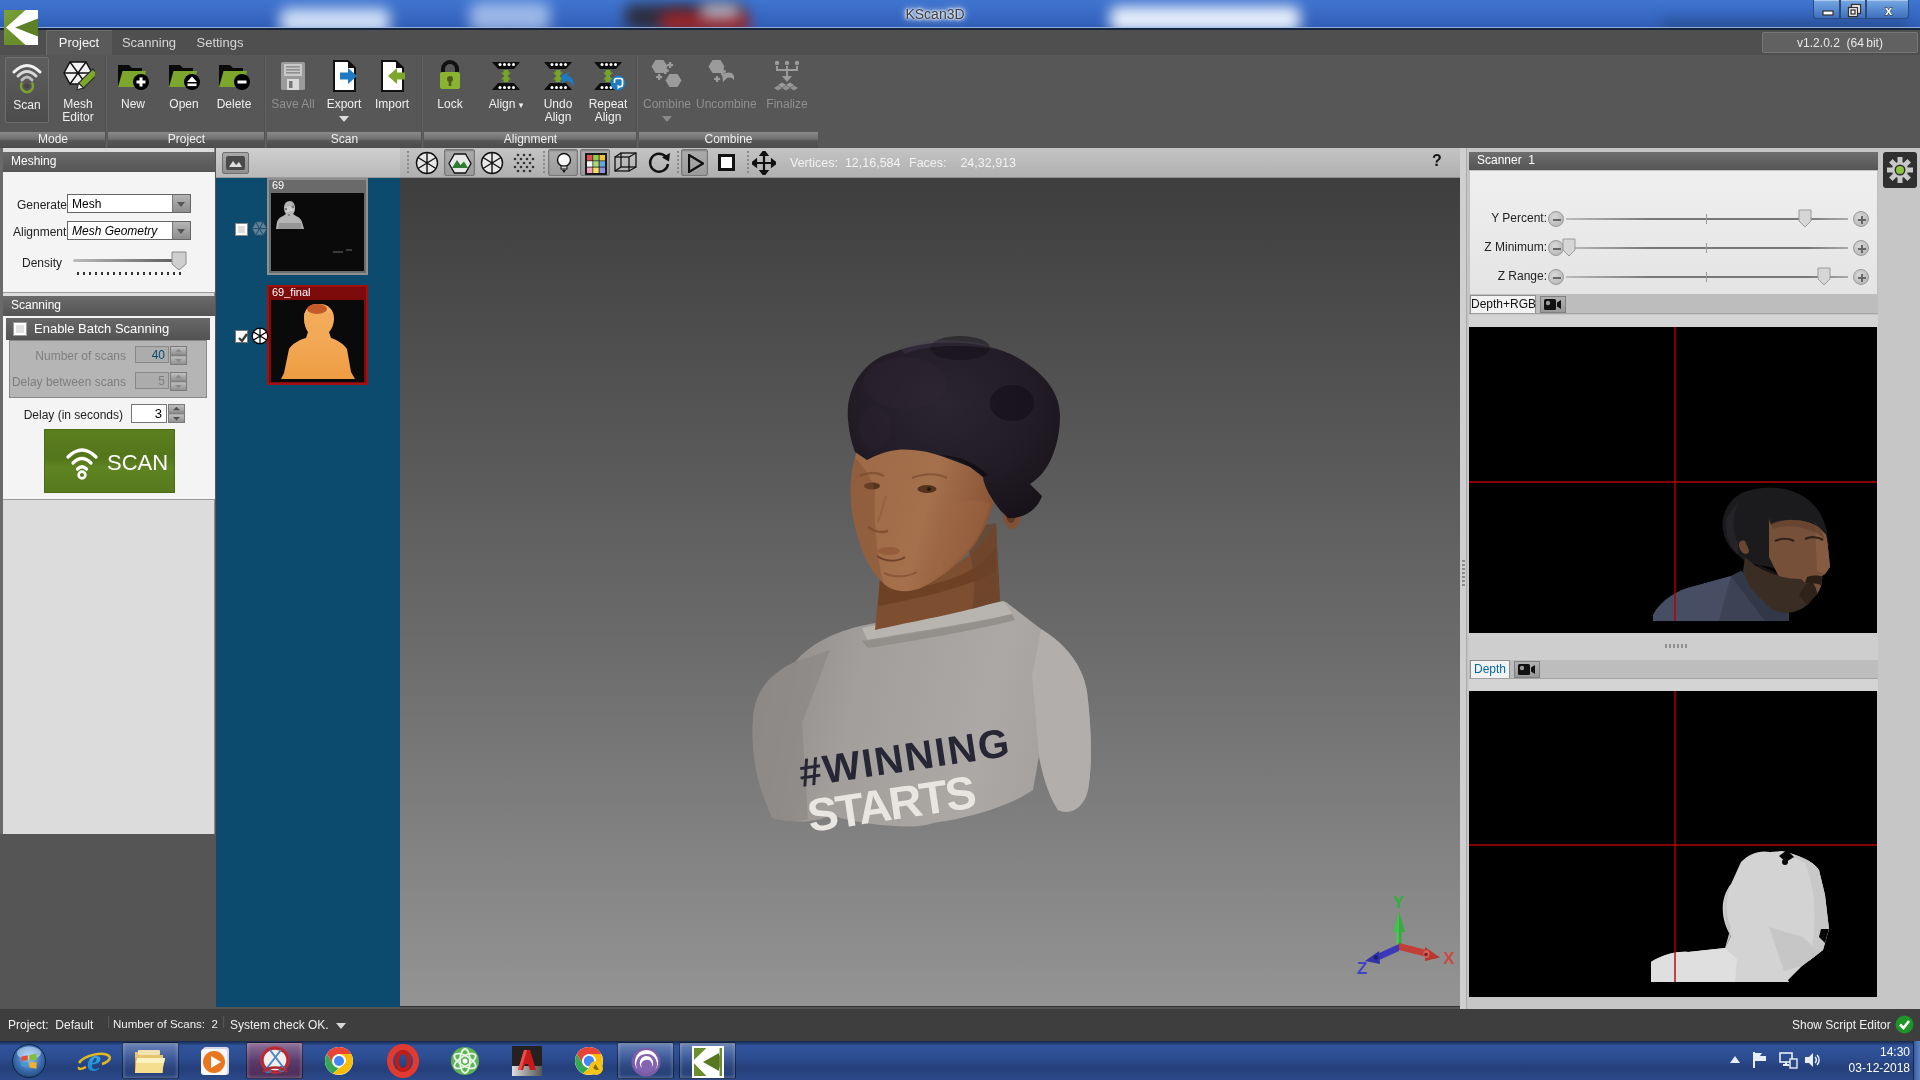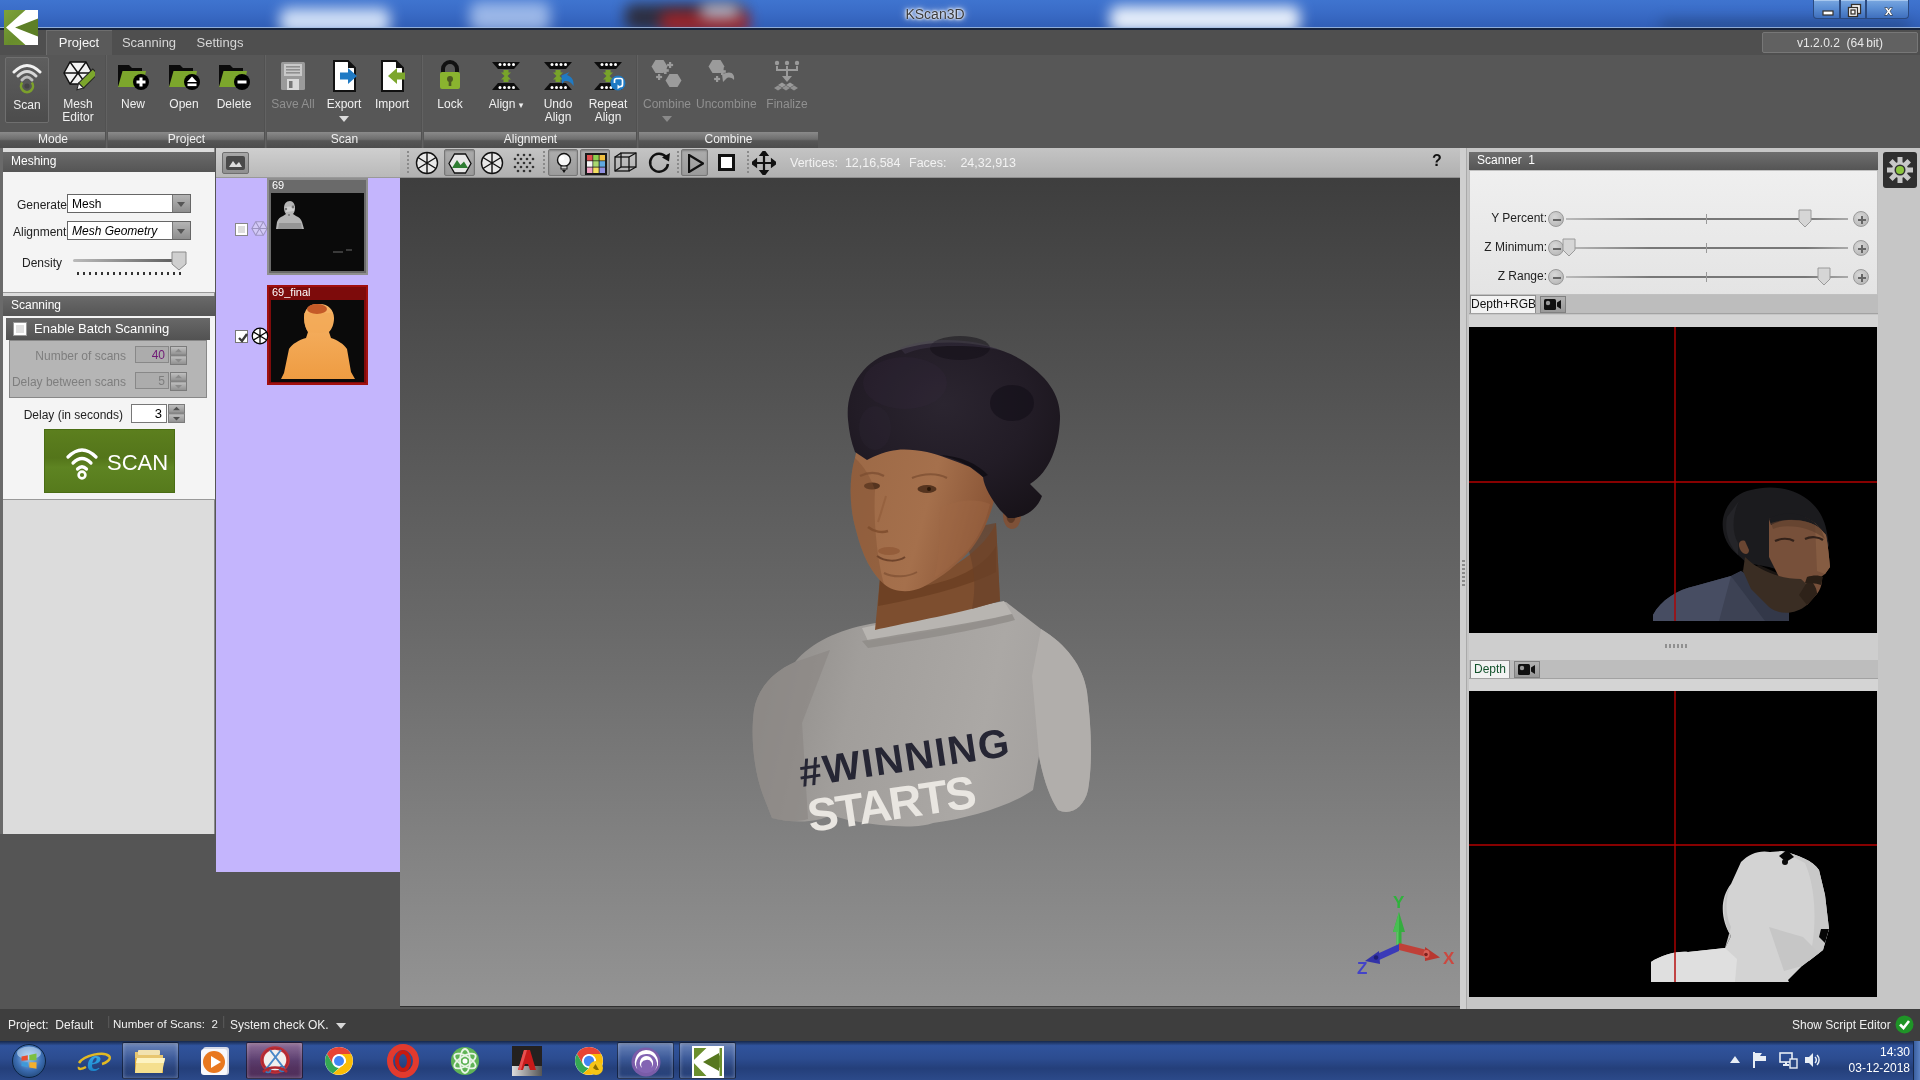--- a/index.html
+++ b/index.html
@@ -34,21 +34,21 @@
 .lphead { position:absolute; left:2px; width:209px; height:20px; background:linear-gradient(180deg,#6a6a6a,#555); color:#fff; font-size:12px; line-height:19px; padding-left:8px; }
 .lpwhite { position:absolute; left:2px; width:209px; background:#f4f4f4; }
 .formlbl { position:absolute; font-size:12px; color:#222; }
 .cmbbox { position:absolute; height:19px; background:#fff; border:1px solid #666; }
 .cmbbox span { position:absolute; left:4px; top:2px; font-size:12px; color:#000; }
 .cmbbox::after { content:""; position:absolute; right:0; top:0; width:17px; height:17px; background:linear-gradient(180deg,#b4b4b4,#8e8e8e); border-left:1px solid #777; }
 .cmbbox::before { content:""; position:absolute; right:5px; top:7px; width:0; height:0; border:4px solid transparent; border-top:5px solid #555; z-index:2; }
 
 
 #thumbbar { left:216px; top:148px; width:184px; height:30px; background:linear-gradient(180deg,#cfcfcf,#b9b9b9); border-bottom:1px solid #999; }
-#thumbcol { left:216px; top:178px; width:184px; height:694px; background:#c4b5fd; }
+#thumbcol { left:216px; top:178px; width:184px; height:829px; background:#0c4a6e; }
 
 
 #vptoolbar { left:400px; top:148px; width:1060px; height:30px; background:linear-gradient(180deg,#c4c4c4,#b0b0b0); border-bottom:1px solid #8f8f8f; }
 .vsep { position:absolute; top:3px; width:2px; height:24px; background-image:repeating-linear-gradient(180deg,#8a8a8a 0 2px,transparent 2px 4px); }
 .vpbtn.sel { position:absolute; background:linear-gradient(180deg,#adadad,#9b9b9b); border:1px solid #777; border-radius:2px; box-shadow:inset 0 1px 2px rgba(0,0,0,0.25); }
 .vpbtn { position:absolute; }
 #viewport { left:400px; top:178px; width:1060px; height:829px; background:linear-gradient(180deg,#3e3e3e 0%,#6a6a6a 55%,#949494 100%); border-bottom:1px solid #2f2f2f; }
 
 
 #rightpanel { left:1460px; top:148px; width:460px; height:861px; background:#c6c6c6; }
@@ -385,21 +385,21 @@
     <div style="position:absolute;left:74px;top:100px;width:108px;height:3px;background-image:repeating-linear-gradient(90deg,#333 0 2px,transparent 2px 6px);"></div>
   </div>
   <div class="lphead" style="left:0;top:148px;width:212px;">Scanning</div>
   <div class="lpwhite" style="left:0;top:168px;width:212px;height:184px;border-bottom:1px solid #999;">
     <div style="position:absolute;left:3px;top:2px;width:204px;height:22px;background:linear-gradient(180deg,#686868,#525252);">
       <div style="position:absolute;left:7px;top:4px;width:14px;height:14px;background:#fff;border:1px solid #999;box-shadow:inset 0 0 0 2px #fff, inset 0 0 0 7px #e0e0e0;"></div>
       <div style="position:absolute;left:28px;top:3px;color:#fff;font-size:13px;">Enable Batch Scanning</div>
     </div>
     <div style="position:absolute;left:6px;top:24px;width:198px;height:58px;background:#b5b5b5;border:1px solid #888;padding-left:12px;">
       <div class="formlbl" style="left:0;top:8px;width:116px;text-align:right;color:#7e7e7e;">Number of scans</div>
-      <div style="position:absolute;left:125px;top:5px;width:34px;height:17px;background:#acacac;border:1px solid #888;font-size:12px;color:#701a75;text-align:right;padding-right:3px;line-height:16px;">40</div>
+      <div style="position:absolute;left:125px;top:5px;width:34px;height:17px;background:#acacac;border:1px solid #888;font-size:12px;color:#0c4a6e;text-align:right;padding-right:3px;line-height:16px;">40</div>
       <svg class="abs" style="left:160px;top:5px;" width="17" height="19" viewBox="0 0 17 19">
           <rect x="0.5" y="0.5" width="16" height="8.7" fill="url(#spg)" stroke="#7b7b7b"></rect>
           <rect x="0.5" y="9.8" width="16" height="8.7" fill="url(#spg)" stroke="#7b7b7b"></rect>
           <polygon points="8.5,2.8 12,6.3 5,6.3" fill="#8a8a8a"></polygon>
           <polygon points="8.5,16.5 12,13 5,13" fill="#8a8a8a"></polygon>
         </svg>
       <div class="formlbl" style="left:0;top:34px;width:116px;text-align:right;color:#7e7e7e;">Delay between scans</div>
       <div style="position:absolute;left:125px;top:31px;width:34px;height:17px;background:#acacac;border:1px solid #888;font-size:12px;color:#7e7e7e;text-align:right;padding-right:3px;line-height:16px;">5</div>
       <svg class="abs" style="left:160px;top:31px;" width="17" height="19" viewBox="0 0 17 19">
           <rect x="0.5" y="0.5" width="16" height="8.7" fill="url(#spg)" stroke="#7b7b7b"></rect>
@@ -800,21 +800,21 @@
       <path d="M302 196 C320 190 340 192 352 202 L356 212 C342 200 318 196 304 202 Z" fill="#5e3e2c" opacity="0.6"></path>
       <line x1="206" y1="0" x2="206" y2="306" stroke="#b40000" stroke-width="1.4"></line>
       <line x1="0" y1="155" x2="408" y2="155" stroke="#b40000" stroke-width="1.4"></line>
       <rect x="0" y="294" width="408" height="12" fill="#000"></rect>
     </svg>
   </div>
   <div style="position:absolute;left:9px;top:485px;width:409px;height:27px;background:#cecece;">
     <div style="position:absolute;left:196px;top:11px;width:24px;height:4px;background-image:repeating-linear-gradient(90deg,#909090 0 2px,transparent 2px 4px);"></div>
   </div>
   <div style="position:absolute;left:9px;top:512px;width:409px;height:19px;background:#bdbdbd;border-bottom:1px solid #a2a2a2;">
-    <div style="position:absolute;left:1px;top:0px;width:40px;height:18px;background:#f2f2f2;border:1px solid #8f8f8f;border-bottom:none;font-size:12px;text-align:center;line-height:17px;color:#14532d;">Depth</div>
+    <div style="position:absolute;left:1px;top:0px;width:40px;height:18px;background:#f2f2f2;border:1px solid #8f8f8f;border-bottom:none;font-size:12px;text-align:center;line-height:17px;color:#0369a1;">Depth</div>
     <div style="position:absolute;left:45px;top:1px;width:26px;height:17px;background:linear-gradient(180deg,#b2b2b2,#989898);border:1px solid #808080;">
       <svg width="18" height="11" viewBox="0 0 18 11" style="margin:2px 3px;">
           <rect x="0" y="0" width="12" height="11" rx="1.5" fill="#111"></rect>
           <polygon points="13,3.5 17,1 17,10 13,7.5" fill="#111"></polygon>
           <circle cx="4" cy="4" r="2.2" fill="#999"></circle>
         </svg>
     </div>
   </div>
   <div style="position:absolute;left:9px;top:531px;width:409px;height:12px;background:#d4d4d4;"></div>
 

